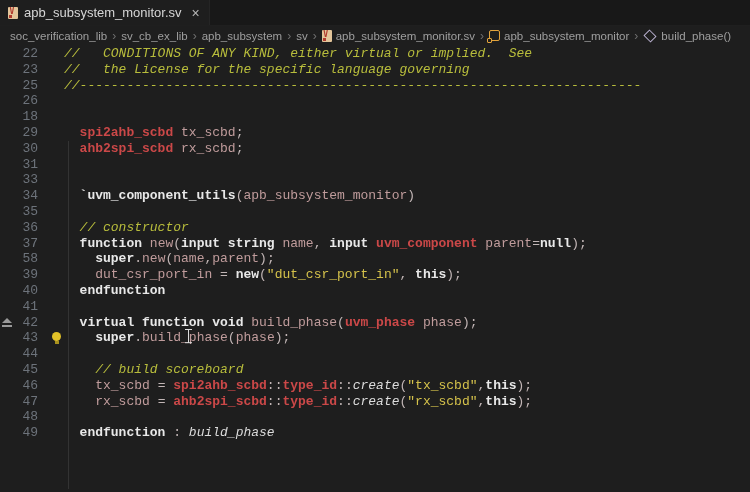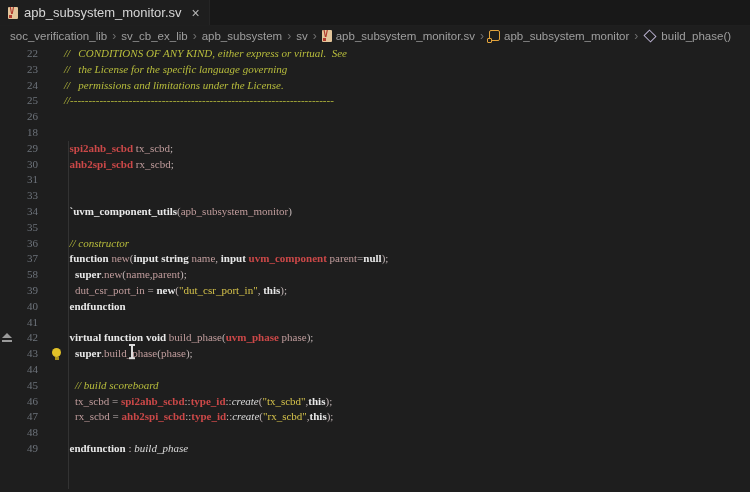--- a/index.html
+++ b/index.html
@@ -50,22 +50,22 @@
     background:#1e1e1e;border:1.5px solid #e2a33c;border-radius:1px;
   }
   .icon-method{
     display:inline-block;width:8px;height:8px;
     border:1.3px solid #bdb4d4;transform:rotate(45deg) scaleY(.85);
     margin:0 2px;
   }
   
   .editor{
     position:relative;padding-top:1px;
-    font-family:Liberation Serif, serif;
-    font-size:11px;line-height:15.8px;
+    font-family:Liberation Mono, monospace;
+    font-size:13px;line-height:15.8px;
   }
   .indent-guide{
     position:absolute;left:68px;top:96px;width:1px;height:348px;
     background:#333333;
   }
   .codeline{display:flex;height:15.8px;white-space:pre;}
   .glyph{width:16px;position:relative;}
   .num{width:22px;text-align:right;color:#6d737b;}
   .lmargin{width:26px;position:relative;}
   .code{white-space:pre;}
@@ -148,23 +148,22 @@
     <span class="crumb-sep">›</span>
     <span class="crumb">
       <span class="icon-method"></span>
       <span>build_phase()</span>
     </span>
   </div>
 
 <div class="editor">
   <div class="indent-guide"></div>
   <div id="lines">
-      <div class="codeline"><div class="glyph"></div><div class="num">22</div><div class="lmargin"></div><div class="code"><span class="tok-com">//   CONDITIONS OF ANY KIND, either express or virtual.  See</span></div></div>
+      <div class="codeline"><div class="glyph"></div><div class="num">22</div><div class="lmargin"></div><div class="code"><span class="tok-com">//   CONDITIONS OF ANY KIND, either virtual or implied.  See</span></div></div>
       <div class="codeline"><div class="glyph"></div><div class="num">23</div><div class="lmargin"></div><div class="code"><span class="tok-com">//   the License for the specific language governing</span></div></div>
-      <div class="codeline"><div class="glyph"></div><div class="num">24</div><div class="lmargin"></div><div class="code"><span class="tok-com">//   permissions and limitations under the License.</span></div></div>
       <div class="codeline"><div class="glyph"></div><div class="num">25</div><div class="lmargin"></div><div class="code"><span class="tok-com">//------------------------------------------------------------------------</span></div></div>
       <div class="codeline"><div class="glyph"></div><div class="num">26</div><div class="lmargin"></div><div class="code"></div></div>
       <div class="codeline"><div class="glyph"></div><div class="num">18</div><div class="lmargin"></div><div class="code"></div></div>
       <div class="codeline"><div class="glyph"></div><div class="num">29</div><div class="lmargin"></div><div class="code"><span class="tok-typ">  spi2ahb_scbd</span><span class="tok-id"> tx_scbd</span><span class="tok-pun">;</span></div></div>
       <div class="codeline"><div class="glyph"></div><div class="num">30</div><div class="lmargin"></div><div class="code"><span class="tok-typ">  ahb2spi_scbd</span><span class="tok-id"> rx_scbd</span><span class="tok-pun">;</span></div></div>
       <div class="codeline"><div class="glyph"></div><div class="num">31</div><div class="lmargin"></div><div class="code"></div></div>
       <div class="codeline"><div class="glyph"></div><div class="num">33</div><div class="lmargin"></div><div class="code"></div></div>
       <div class="codeline"><div class="glyph"></div><div class="num">34</div><div class="lmargin"></div><div class="code"><span class="tok-kw">  `uvm_component_utils</span><span class="tok-pun">(</span><span class="tok-id">apb_subsystem_monitor</span><span class="tok-pun">)</span></div></div>
       <div class="codeline"><div class="glyph"></div><div class="num">35</div><div class="lmargin"></div><div class="code"></div></div>
       <div class="codeline"><div class="glyph"></div><div class="num">36</div><div class="lmargin"></div><div class="code"><span class="tok-com">  // constructor</span></div></div>

